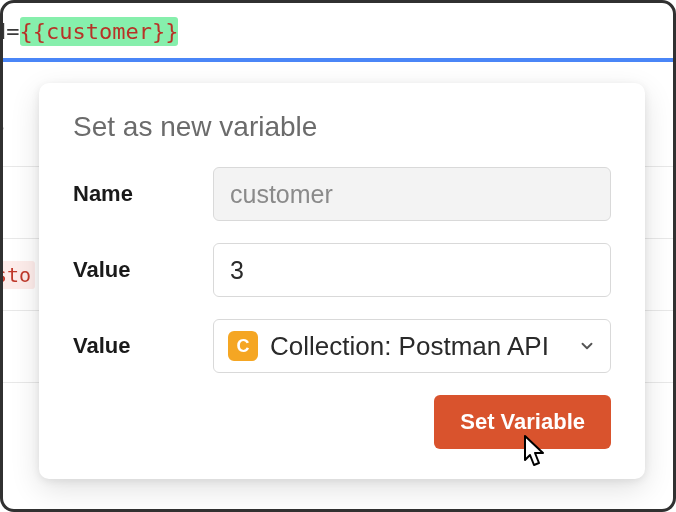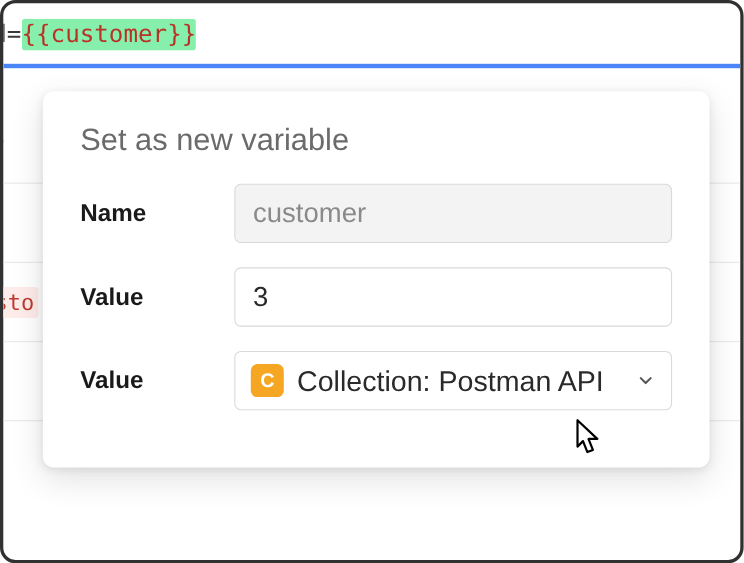--- a/index.html
+++ b/index.html
@@ -213,17 +213,18 @@
     <div class="scope-select">
       <div class="scope-badge">C</div>
       <div class="scope-text">Collection: Postman API</div>
       <svg class="chev" width="18" height="18" viewBox="0 0 24 24" fill="none" stroke="#555" stroke-width="2.5" stroke-linecap="round" stroke-linejoin="round">
           <polyline points="6 9 12 15 18 9"></polyline>
         </svg>
     </div>
   </div>
 
   <div class="actions">
+    <button class="primary-btn">Set Variable</button>
     <svg class="cursor-icon" width="34" height="38" viewBox="0 0 34 38">
       <path d="M10 3 L10 27 L15 22 L19 32 L24 30 L20 20 L28 20 Z" fill="#fff" stroke="#000" stroke-width="2" stroke-linejoin="round"></path>
     </svg>
   </div>
 </div>
 
 </body></html>

